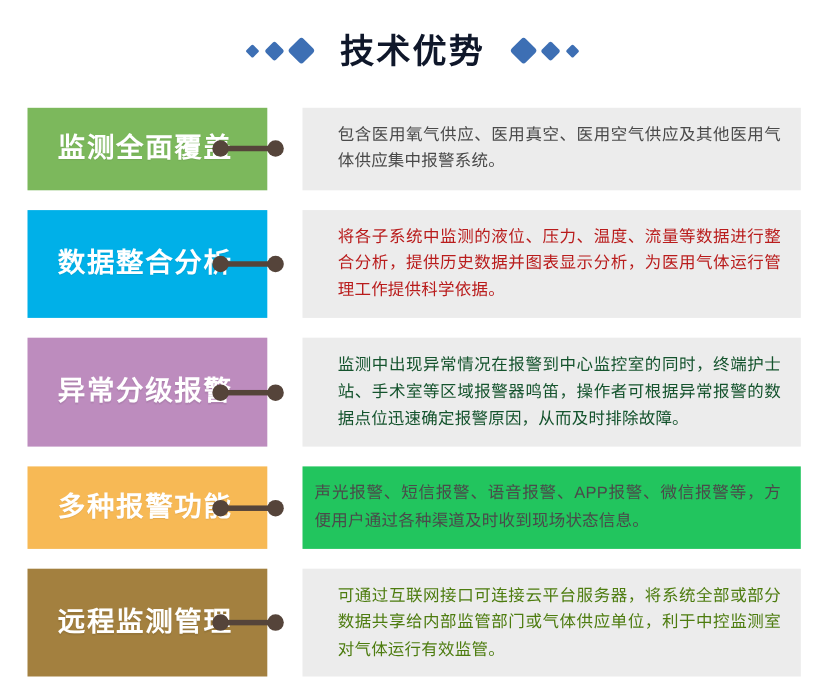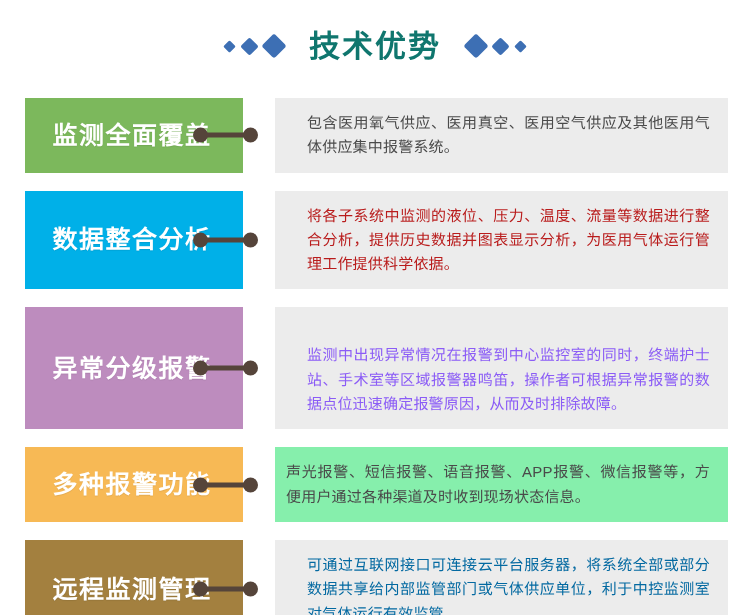--- a/index.html
+++ b/index.html
@@ -154,21 +154,21 @@
 <div class="page">
 
   <div class="header">
 
     <div class="diamond-group left">
       <span class="diamond d-sm" style="background: rgb(61, 111, 180);"></span>
       <span class="diamond d-md" style="background: rgb(61, 111, 180);"></span>
       <span class="diamond d-lg" style="background: rgb(61, 111, 180);"></span>
     </div>
 
-    <div class="header-title" style="color: #0f766e;">技术优势</div>
+    <div class="header-title" style="color: #0f172a;">技术优势</div>
 
     <div class="diamond-group right">
       <span class="diamond d-lg" style="background: rgb(61, 111, 180);"></span>
       <span class="diamond d-md" style="background: rgb(61, 111, 180);"></span>
       <span class="diamond d-sm" style="background: rgb(61, 111, 180);"></span>
     </div>
 
   </div>
 
   <div class="rows">
@@ -204,46 +204,46 @@
     <div class="row">
       <div class="label-box" style="background: rgb(189, 140, 190);">
         <span class="label-text">异常分级报警</span>
       </div>
       <div class="connector">
         <span class="conn-dot" style="background: rgb(85, 68, 58);"></span>
         <span class="conn-bar" style="background: rgb(85, 68, 58);"></span>
         <span class="conn-dot" style="background: rgb(85, 68, 58);"></span>
       </div>
       <div class="desc-box" style="background: rgb(236, 236, 236);">
-        <span class="desc-text" style="color: #8b5cf6; margin-top: 23px;">监测中出现异常情况在报警到中心监控室的同时，终端护士站、手术室等区域报警器鸣笛，操作者可根据异常报警的数据点位迅速确定报警原因，从而及时排除故障。</span>
+        <span class="desc-text" style="color: #14532d;">监测中出现异常情况在报警到中心监控室的同时，终端护士站、手术室等区域报警器鸣笛，操作者可根据异常报警的数据点位迅速确定报警原因，从而及时排除故障。</span>
       </div>
     </div>
 
     <div class="row">
       <div class="label-box" style="background: rgb(247, 185, 85);">
         <span class="label-text">多种报警功能</span>
       </div>
       <div class="connector">
         <span class="conn-dot" style="background: rgb(85, 68, 58);"></span>
         <span class="conn-bar" style="background: rgb(85, 68, 58);"></span>
         <span class="conn-dot" style="background: rgb(85, 68, 58);"></span>
       </div>
-      <div class="desc-box" style="background: #86efac; padding-left: 11px;">
+      <div class="desc-box" style="background: #22c55e; padding-left: 11px;">
         <span class="desc-text" style="color: rgb(74, 74, 74);">声光报警、短信报警、语音报警、APP报警、微信报警等，方便用户通过各种渠道及时收到现场状态信息。</span>
       </div>
     </div>
 
     <div class="row">
       <div class="label-box" style="background: rgb(163, 128, 63);">
         <span class="label-text">远程监测管理</span>
       </div>
       <div class="connector">
         <span class="conn-dot" style="background: rgb(85, 68, 58);"></span>
         <span class="conn-bar" style="background: rgb(85, 68, 58);"></span>
         <span class="conn-dot" style="background: rgb(85, 68, 58);"></span>
       </div>
       <div class="desc-box" style="background: rgb(236, 236, 236);">
-        <span class="desc-text" style="color: #0369a1;">可通过互联网接口可连接云平台服务器，将系统全部或部分数据共享给内部监管部门或气体供应单位，利于中控监测室对气体运行有效监管。</span>
+        <span class="desc-text" style="color: #4d7c0f;">可通过互联网接口可连接云平台服务器，将系统全部或部分数据共享给内部监管部门或气体供应单位，利于中控监测室对气体运行有效监管。</span>
       </div>
     </div>
 
   </div>
 </div>
 
 </body></html>

